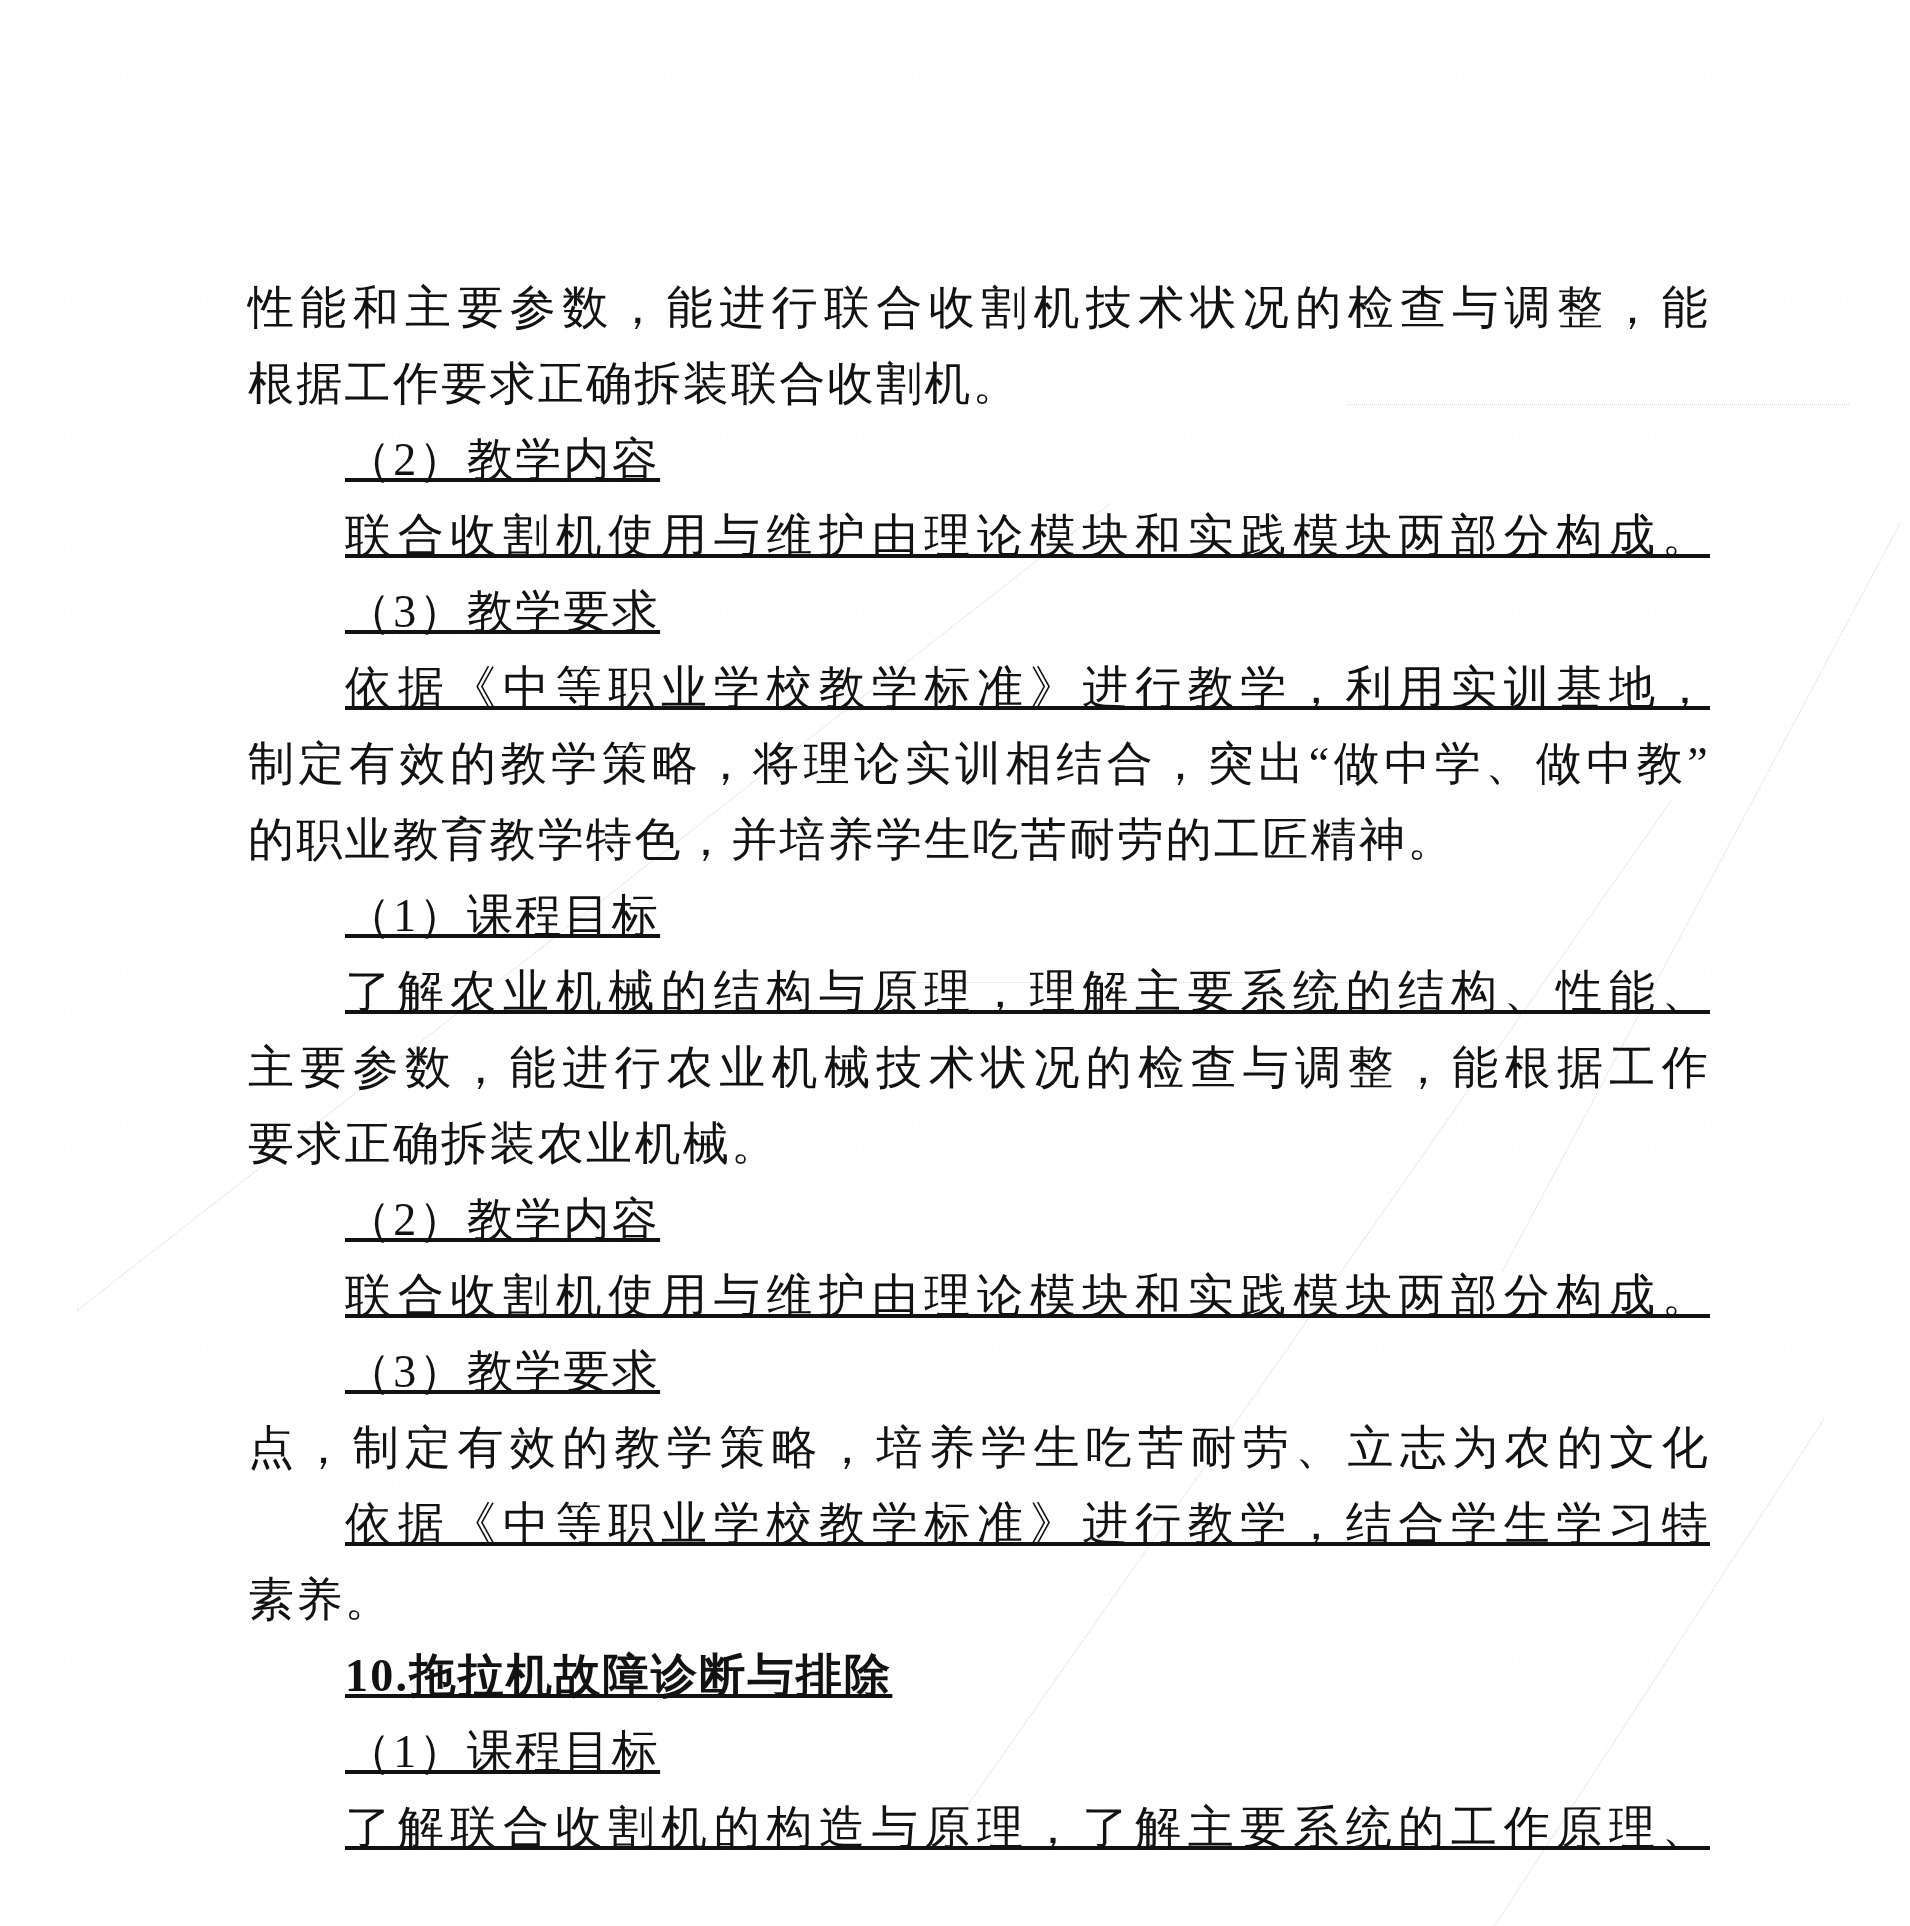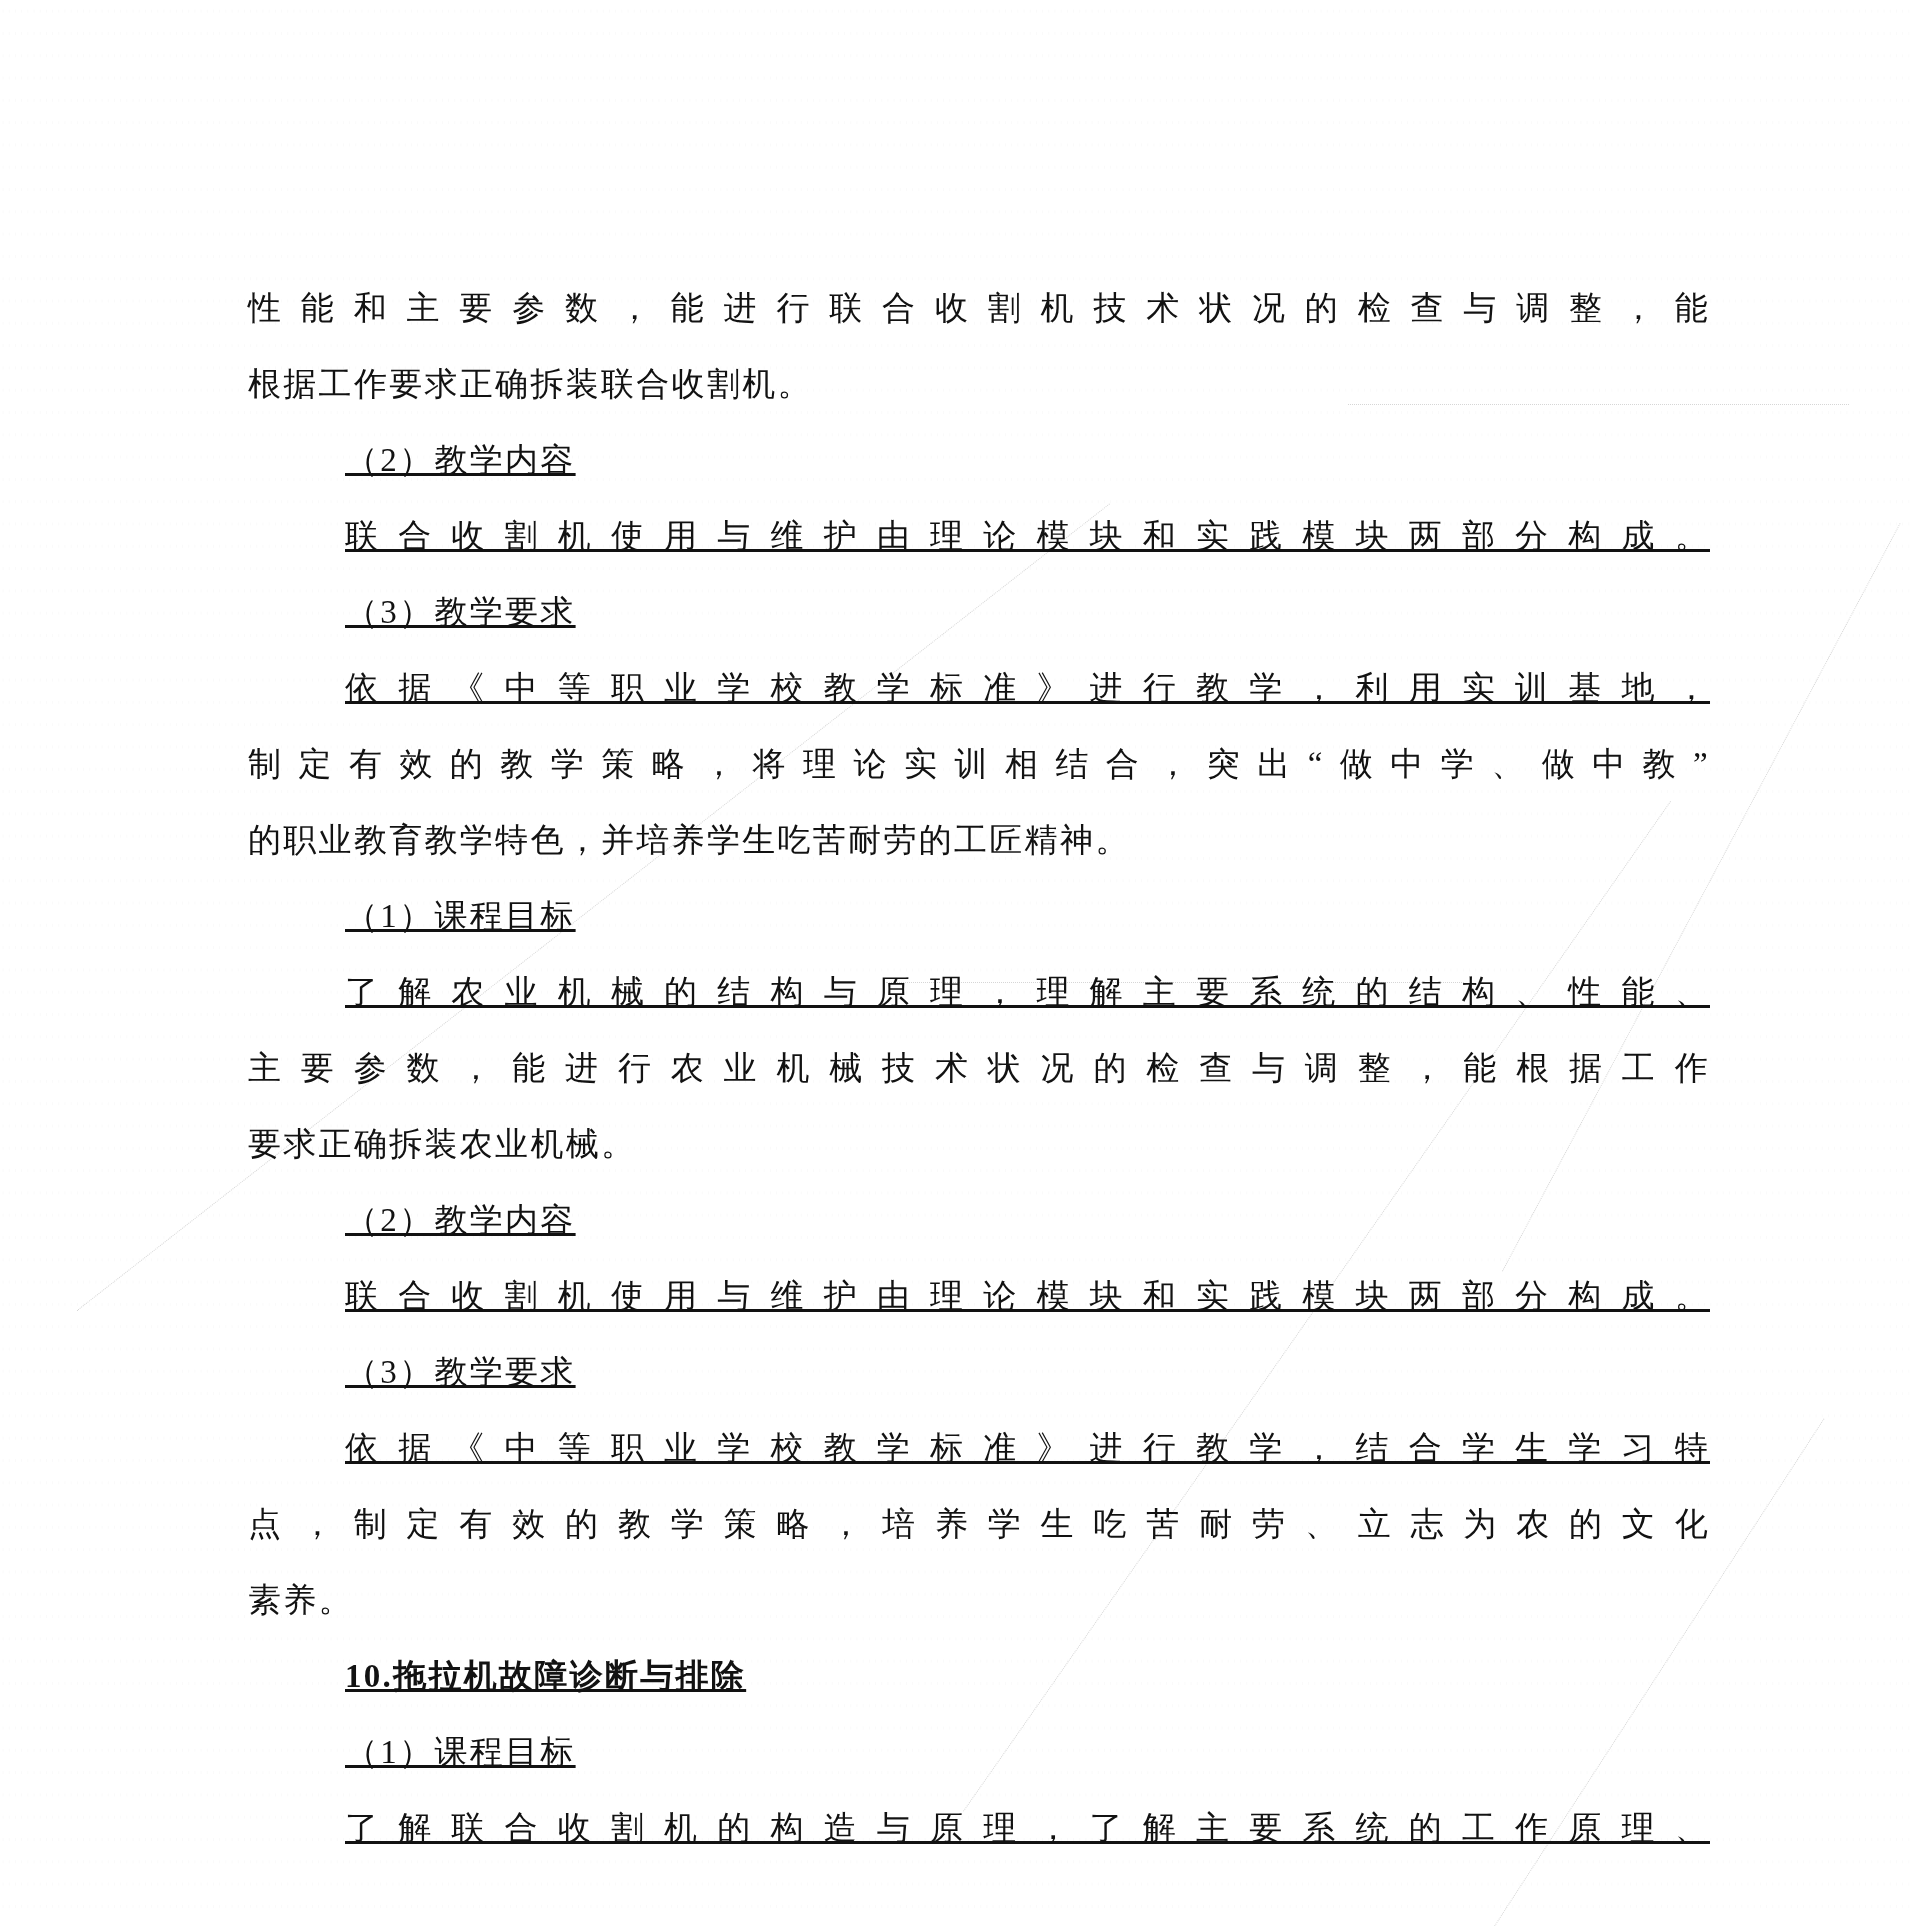--- a/index.html
+++ b/index.html
@@ -25,21 +25,21 @@
     border-top:1.2px dotted rgba(0,0,0,0.16);
     transform-origin:left top;
     pointer-events:none;
   }
   .content{
     position:absolute;
     left:248px;top:270px;
     width:1462px;
   }
   .line{
-    font-size:33px;
+    font-size:46px;
     line-height:76px;
     letter-spacing:2.3px;
     white-space:nowrap;
     text-align:left;
   }
   .line.full{
     white-space:normal;
     text-align:justify;
     text-align-last:justify;
     text-justify:inter-character;
@@ -68,22 +68,22 @@
     <div class="line indent full">依据《中等职业学校教学标准》进行教学，利用实训基地，</div>
     <div class="line full">制定有效的教学策略，将理论实训相结合，突出“做中学、做中教”</div>
     <div class="line">的职业教育教学特色，并培养学生吃苦耐劳的工匠精神。</div>
     <div class="line indent">（1）课程目标</div>
     <div class="line indent full">了解农业机械的结构与原理，理解主要系统的结构、性能、</div>
     <div class="line full">主要参数，能进行农业机械技术状况的检查与调整，能根据工作</div>
     <div class="line">要求正确拆装农业机械。</div>
     <div class="line indent">（2）教学内容</div>
     <div class="line indent full">联合收割机使用与维护由理论模块和实践模块两部分构成。</div>
     <div class="line indent">（3）教学要求</div>
+    <div class="line full">点，制定有效的教学策略，培养学生吃苦耐劳、立志为农的文化</div>
     <div class="line indent full">依据《中等职业学校教学标准》进行教学，结合学生学习特</div>
-    <div class="line full">点，制定有效的教学策略，培养学生吃苦耐劳、立志为农的文化</div>
     <div class="line">素养。</div>
     <div class="line indent bold">10.拖拉机故障诊断与排除</div>
     <div class="line indent">（1）课程目标</div>
     <div class="line indent full">了解联合收割机的构造与原理，了解主要系统的工作原理、</div>
 
   </div>
 
 </div>
 
 

